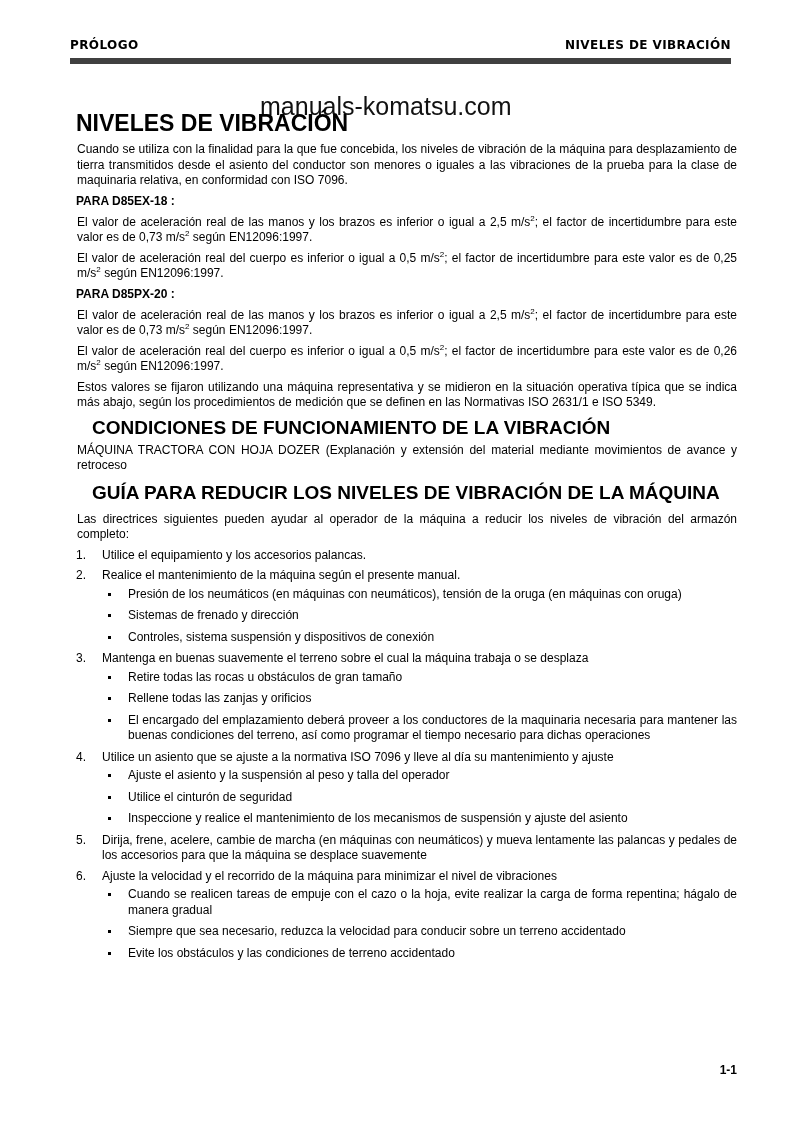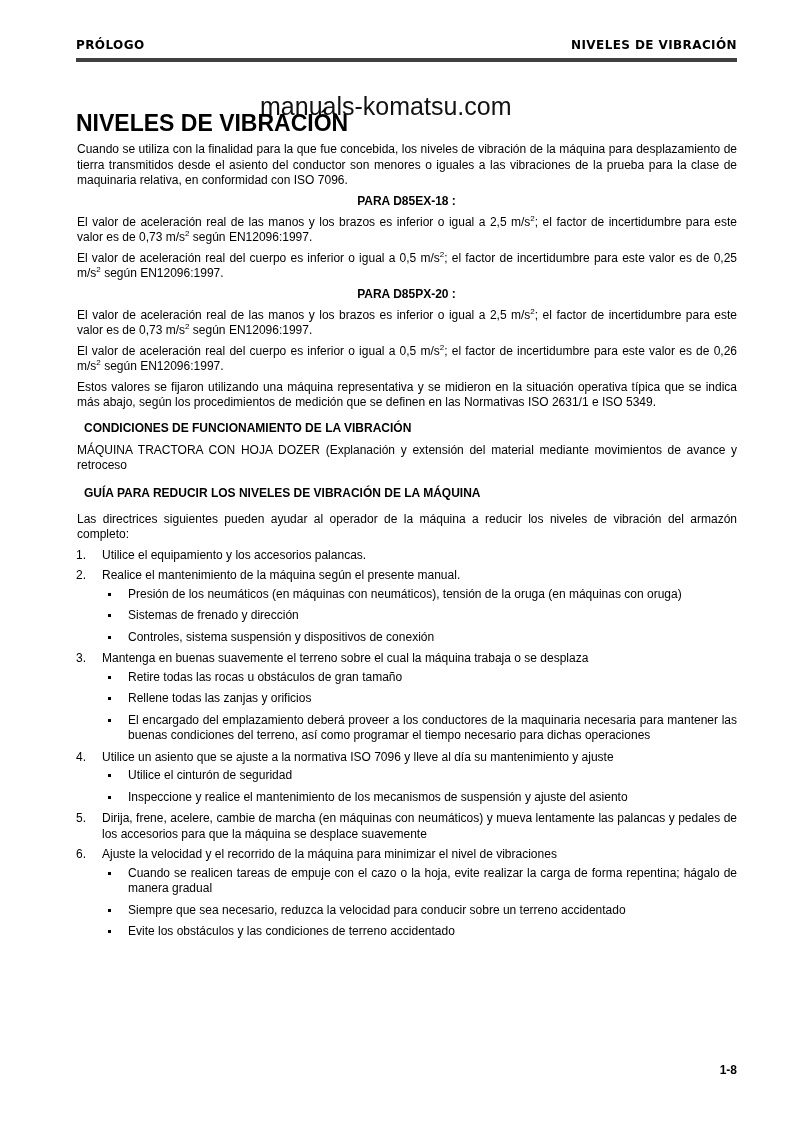--- a/index.html
+++ b/index.html
@@ -1,46 +1,46 @@
 <!DOCTYPE html>
 <html><head>
 <meta charset="utf-8">
 <style>
   html, body { margin: 0; padding: 0; background: #ffffff; }
   body {
     width: 794px; height: 1123px; position: relative; overflow: hidden;
     font-family: "Liberation Sans", sans-serif; color: #000;
   }
   .page-header {
-    position: absolute; left: 76px; top: 36px; width: 661px; height: 22px;
-    border-bottom: 4px solid #404040;
+    position: absolute; left: 70px; top: 36px; width: 661px; height: 22px;
+    border-bottom: 6px solid #404040;
   }
   .hdr-left, .hdr-right {
     position: absolute; top: 2px; font-size: 12px; font-weight: bold;
     letter-spacing: 0.4px; font-family: "DejaVu Sans", sans-serif;
   }
   .hdr-left { left: 0; }
   .hdr-right { right: 0; }
 
   .watermark {
     position: absolute; left: 260px; top: 92px; font-size: 25px; font-weight: normal;
     color: #111; white-space: nowrap;
   }
   .content {
     position: absolute; left: 76px; top: 110px; width: 661px;
     font-size: 12px; line-height: 15.5px;
   }
   h1.main-title {
     font-size: 23px; font-weight: bold; margin: 0 0 6px 0; line-height: 26px;
   }
   h2.section-title {
-    font-size: 12px; font-weight: bold; margin: 6px 0 4px 8px; line-height: 22px;
+    font-size: 19px; font-weight: bold; margin: 6px 0 4px 16px; line-height: 22px;
   }
   h3.subhead {
-    font-size: 12px; font-weight: bold; margin: 3px 0 6px 0; line-height: 15px; text-align: center;
+    font-size: 12px; font-weight: bold; margin: 3px 0 6px 0; line-height: 15px;
   }
   p { margin: 0 0 5px 1px; text-align: justify; }
   sup { font-size: 8px; line-height: 0; vertical-align: 5px; }
 
   ol.steps { list-style: none; margin: 0; padding: 0; }
   ol.steps > li { position: relative; padding-left: 26px; margin-bottom: 5px; text-align: justify; }
   .num { position: absolute; left: 0; top: 0; }
   ul.bullets { list-style: none; margin: 3px 0 0 0; padding: 0; }
   ul.bullets > li { position: relative; padding-left: 26px; margin-bottom: 6px; text-align: justify; }
   ul.bullets > li::before {
@@ -90,25 +90,26 @@
           <li>Presión de los neumáticos (en máquinas con neumáticos), tensión de la oruga (en máquinas con oruga)</li>
           <li>Sistemas de frenado y dirección</li>
           <li>Controles, sistema suspensión y dispositivos de conexión</li>
         </ul></li>
       <li><span class="num">3.</span><span>Mantenga en buenas suavemente el terreno sobre el cual la máquina trabaja o se desplaza</span><ul class="bullets">
           <li>Retire todas las rocas u obstáculos de gran tamaño</li>
           <li>Rellene todas las zanjas y orificios</li>
           <li>El encargado del emplazamiento deberá proveer a los conductores de la maquinaria necesaria para mantener las buenas condiciones del terreno, así como programar el tiempo necesario para dichas operaciones</li>
         </ul></li>
       <li><span class="num">4.</span><span>Utilice un asiento que se ajuste a la normativa ISO 7096 y lleve al día su mantenimiento y ajuste</span><ul class="bullets">
+          <li>Ajuste el asiento y la suspensión al peso y talla del operador</li>
           <li>Utilice el cinturón de seguridad</li>
           <li>Inspeccione y realice el mantenimiento de los mecanismos de suspensión y ajuste del asiento</li>
         </ul></li>
       <li><span class="num">5.</span><span>Dirija, frene, acelere, cambie de marcha (en máquinas con neumáticos) y mueva lentamente las palancas y pedales de los accesorios para que la máquina se desplace suavemente</span></li>
       <li><span class="num">6.</span><span>Ajuste la velocidad y el recorrido de la máquina para minimizar el nivel de vibraciones</span><ul class="bullets">
           <li>Cuando se realicen tareas de empuje con el cazo o la hoja, evite realizar la carga de forma repentina; hágalo de manera gradual</li>
           <li>Siempre que sea necesario, reduzca la velocidad para conducir sobre un terreno accidentado</li>
           <li>Evite los obstáculos y las condiciones de terreno accidentado</li>
         </ul></li>
     </ol>
 </div>
 
-<div class="page-number">1-8</div>
+<div class="page-number">1-1</div>
 
 </body></html>

